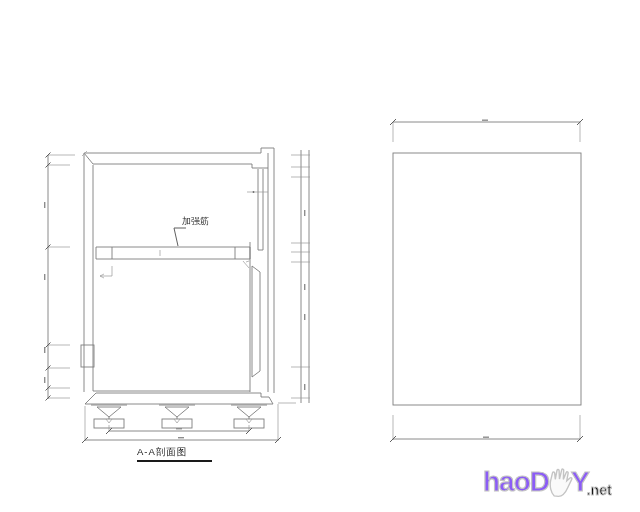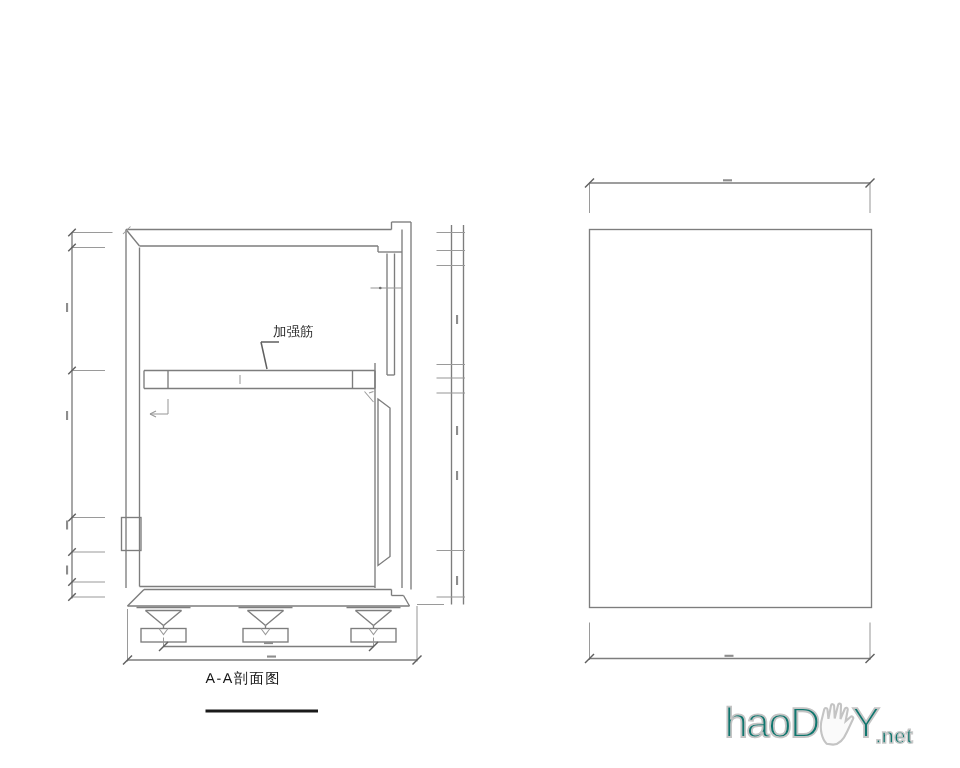--- a/index.html
+++ b/index.html
@@ -6,27 +6,27 @@
   #canvas{position:relative;width:640px;height:512px;background:#ffffff;overflow:hidden;
           font-family:"Liberation Sans", sans-serif;}
   svg.linework{position:absolute;left:0;top:0;}
   .ln{stroke:#7d7d7d;stroke-width:0.9;fill:none;}
   .ln-light{stroke:#9a9a9a;stroke-width:0.7;fill:none;}
   .ln-dark{stroke:#5f5f5f;stroke-width:1;fill:none;}
   .digit{fill:#8d8d8d;}
   .dot{fill:#6f6f6f;}
   .ann{position:absolute;font-size:9px;color:#2b2b2b;white-space:nowrap;}
   .vlabel{position:absolute;font-size:9.5px;color:#141414;white-space:nowrap;
-          padding-bottom:14px;border-bottom:2px solid #1a1a1a;letter-spacing:1px;}
+          padding-bottom:1px;border-bottom:2px solid #1a1a1a;letter-spacing:1px;}
   .watermark{position:absolute;left:483px;top:468px;display:flex;align-items:flex-start;
              user-select:none;}
-  .wm-big{font-size:28px;font-weight:normal;letter-spacing:-1px;line-height:1;
-          color:#0f766e;text-align:right;-webkit-text-stroke:1.2px #c4c4c4;}
+  .wm-big{font-size:28px;font-weight:bold;letter-spacing:-1px;line-height:1;
+          color:#8b5cf6;text-align:right;-webkit-text-stroke:1.2px #c4c4c4;}
   .wm-suffix{font-size:14px;font-weight:bold;line-height:1;margin:15px 0 0 -2px;
-             color:#0f766e;-webkit-text-stroke:1px #c9c9c9;}
+             color:#000000;-webkit-text-stroke:1px #c9c9c9;}
   .wm-hand{margin:0 -2px;}
 </style>
 </head>
 <body>
 
 <div id="canvas">
 
   <svg class="linework" width="640" height="512" viewBox="0 0 640 512">
 
     <g>

